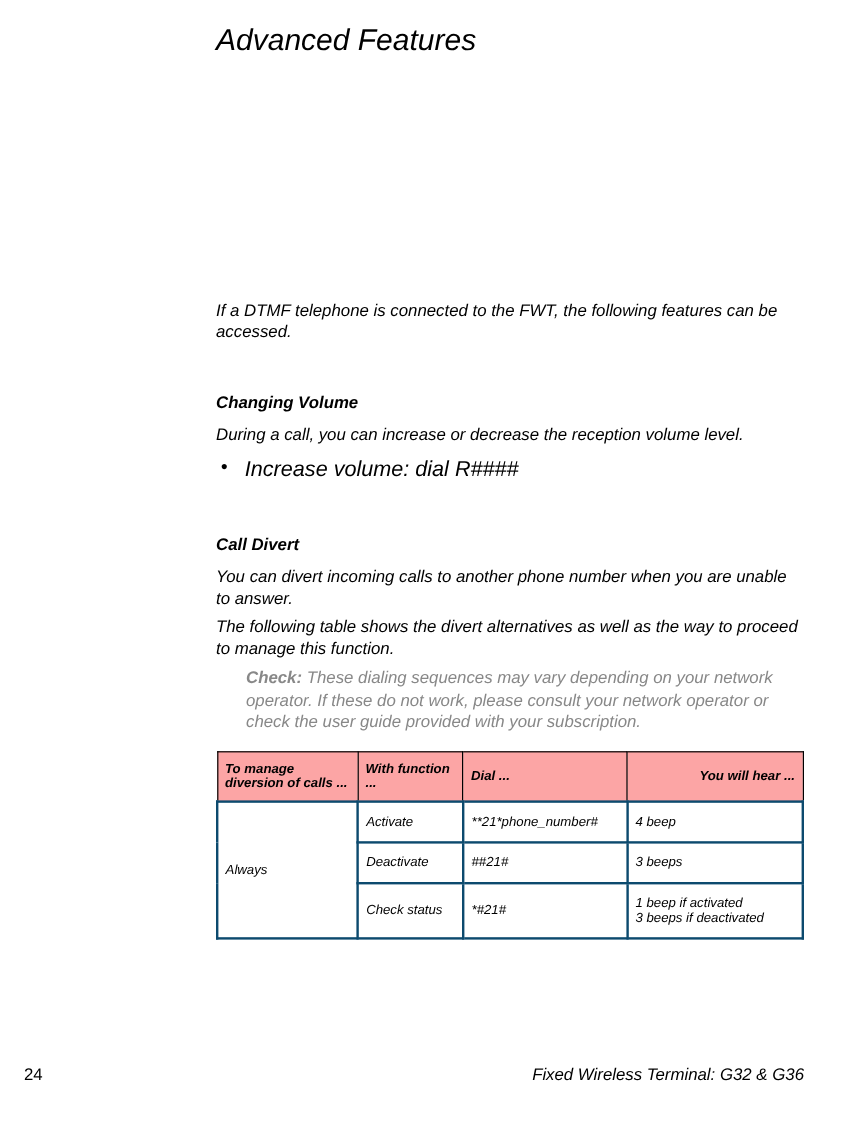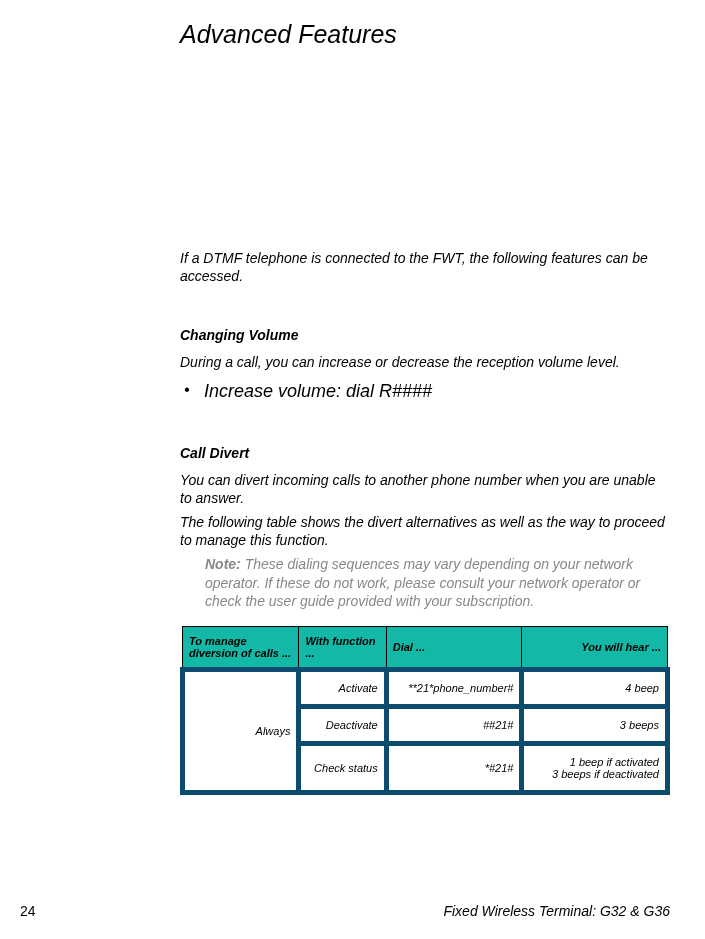--- a/index.html
+++ b/index.html
@@ -68,50 +68,49 @@
     }
     .note-label {
       font-weight: bold;
     }
     .divert-table {
       border-collapse: collapse;
       width: 100%;
       font-size: 11px;
     }
     .divert-table th {
-      background: #14b8a6;
+      background: #fca5a5;
       text-align: left;
       font-weight: bold;
       padding: 8px 6px;
       border: 1px solid #000;
       font-size: 11px;
     }
     .divert-table td {
       padding: 10px 6px;
-      border: 5px solid #0c4a6e;
+      border: 2px solid #0c4a6e;
       font-size: 11px;
       vertical-align: middle;
-      text-align: right;
     }
     .divert-table .col1 {
       width: 24%;
     }
     .divert-table .col2 {
       width: 18%;
     }
     .divert-table .col3 {
       width: 28%;
     }
     .divert-table .col4 {
       width: 30%;
       text-align: right;
     }
     .footer {
       position: absolute;
-      bottom: 20px;
+      bottom: 36px;
       left: 20px;
       right: 35px;
       display: flex;
       justify-content: space-between;
       font-size: 14px;
     }
     .footer-right {
       font-style: italic;
     }
   </style>
@@ -127,21 +126,21 @@
   <p class="section-text">During a call, you can increase or decrease the reception volume level.</p>
   <ul class="bullet-list">
     <li>Increase volume: dial R####</li>
   </ul>
 
   <h2 class="section-title">Call Divert</h2>
   <p class="section-text">You can divert incoming calls to another phone number when you are unable to answer.</p>
   <p class="section-text">The following table shows the divert alternatives as well as the way to proceed to manage this function.</p>
 
   <div class="note-block">
-    <span class="note-label">Note:</span><span> These dialing sequences may vary depending on your network operator. If these do not work, please consult your network operator or check the user guide provided with your subscription.</span>
+    <span class="note-label">Check:</span><span> These dialing sequences may vary depending on your network operator. If these do not work, please consult your network operator or check the user guide provided with your subscription.</span>
   </div>
 
   <table class="divert-table">
     <thead>
       <tr>
         <th class="col1">To manage diversion of calls ...</th>
         <th class="col2">With function ...</th>
         <th class="col3">Dial ...</th>
         <th class="col4">You will hear ...</th>
       </tr>

